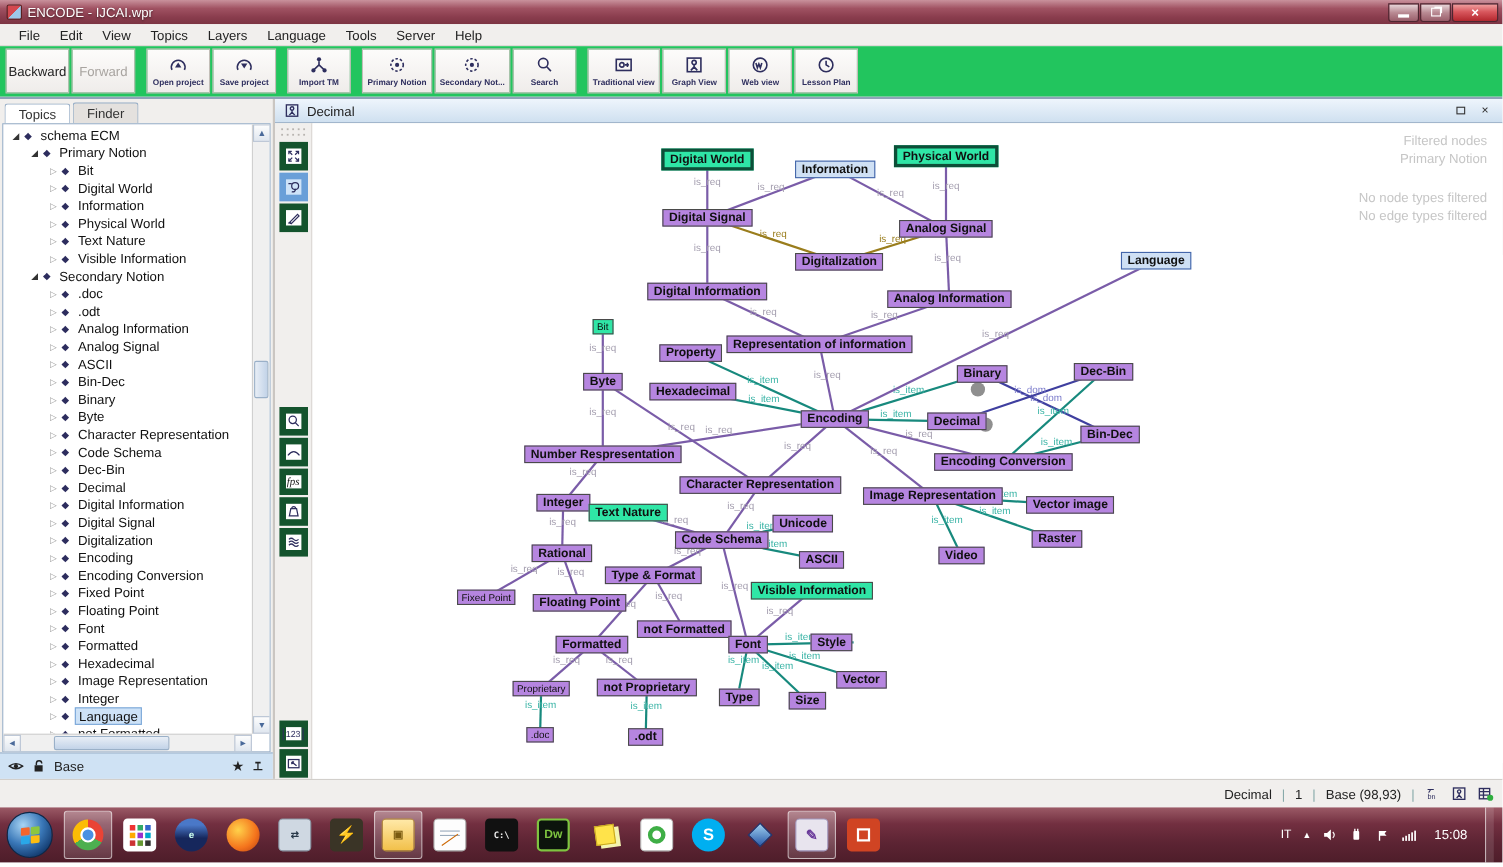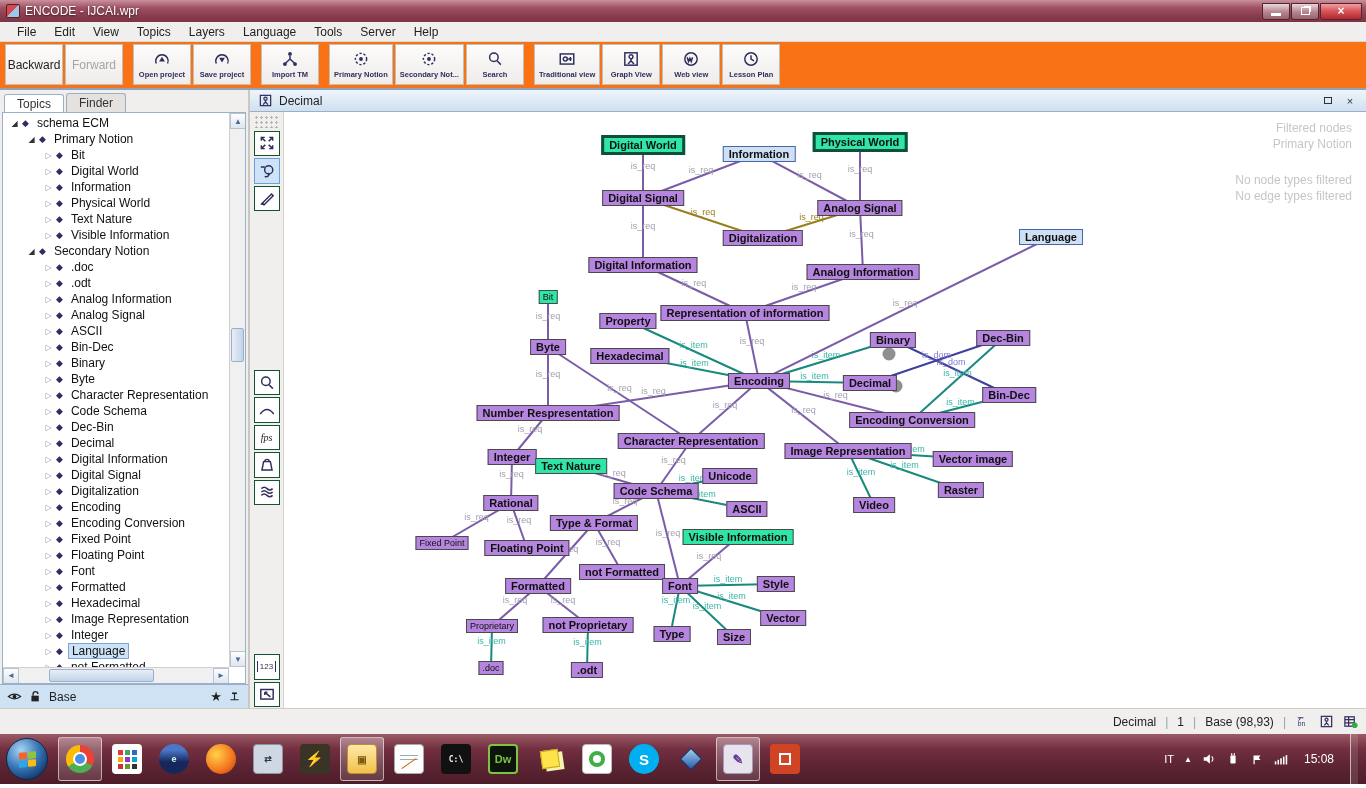--- a/index.html
+++ b/index.html
@@ -19,21 +19,21 @@
   .wbtn .minline { width:10px; height:3px; background:#fff; margin-top:6px; }
   .wbtn .restbox { width:9px; height:8px; border:1px solid #fff; box-shadow:2px -2px 0 -1px #fff; }
   .wbtn.close span { color:#fff; font-weight:bold; font-size:12px; line-height:1; }
 
   
   .menubar { height:20px; background:#f1efed; border-bottom:1px solid #dcd8d4;
     display:flex; align-items:center; padding-left:8px; }
   .menu-item { font-size:12px; color:#222; padding:2px 9px; cursor:default; }
 
   
-  .toolbar { height:46px; background:#f97316; display:flex; align-items:stretch; padding:2px 2px 3px 4px; }
+  .toolbar { height:46px; background:#22c55e; display:flex; align-items:stretch; padding:2px 2px 3px 4px; }
   .tbtn { border:1px solid #c3beb8; background:linear-gradient(#fdfcfb,#efecea);
     margin:0 1px; display:flex; flex-direction:column; align-items:center; justify-content:center; }
   .tbtn.nav { width:58px; font-size:12px; color:#222; }
   .tbtn.nav.disabled { color:#a8a4a0; }
   .tbtn.icon { min-width:58px; padding:1px 4px; }
   .tbtn.icon svg { width:18px; height:18px; }
   .tbtn.icon .lbl { font-size:7.5px; font-weight:bold; color:#2e2e5e; margin-top:2px; white-space:nowrap; }
   .tbtn.gap { margin-left:9px; }
   svg .st { stroke:#2e2e5e; stroke-width:1.3; fill:none; }
   svg .f { fill:#2e2e5e; stroke:none; }
@@ -72,21 +72,21 @@
   
   .canvas-panel { flex:1; display:flex; flex-direction:column; min-width:0; }
   .canvas-header { height:22px; background:linear-gradient(#eef5fc,#cfe0f0); border-bottom:1px solid #9ab0c8;
     display:flex; align-items:center; font-size:12px; color:#222; padding:0 8px; gap:6px; }
   .ch-btn { width:16px; height:14px; display:flex; align-items:center; justify-content:center; color:#333; font-size:11px; }
   .ch-box { width:8px; height:7px; border:1px solid #333; }
   .canvas-body { flex:1; display:flex; min-height:0; }
   .toolstrip { width:34px; background:#f1efed; border-right:1px solid #d6d2ce; display:flex; flex-direction:column; align-items:center; padding-top:3px; }
   .grip { width:26px; height:13px; margin-bottom:2px;
     background-image:radial-gradient(#b8b4b0 1px, transparent 1.2px); background-size:5px 5px; }
-  .tool { width:26px; height:26px; border:1px solid #14532d; background:#fff; margin:1px 0;
+  .tool { width:26px; height:26px; border:6px solid #14532d; background:#fff; margin:1px 0;
     display:flex; align-items:center; justify-content:center; }
   .tool svg { width:18px; height:18px; }
   .tool.active { background:#cfe3f8; border-color:#6a9fd8; }
   .tool .ital { font-family:"Liberation Serif", serif; font-style:italic; font-size:10px; color:#222; }
   .tool .nums { font-size:8px; color:#2e2e5e; border-left:1px solid #2e2e5e; border-right:1px solid #2e2e5e; padding:1px 2px; }
   .ts-gap1 { margin-top:158px; } .ts-gap2 { margin-top:148px; }
 
   .graph-area { flex:1; position:relative; background:#fff; overflow:hidden; }
   .graph-area svg.edges { position:absolute; left:0; top:0; }
   .edge-label { font-size:9px; }
@@ -677,21 +677,21 @@
             <div class="node p" style="left: 446px; top: 364px;">Unicode</div>
             <div class="node p" style="left: 372px; top: 379px;">Code Schema</div>
             <div class="node p" style="left: 463px; top: 397px;">ASCII</div>
             <div class="node p" style="left: 227px; top: 391px;">Rational</div>
             <div class="node p" style="left: 310px; top: 411px;">Type &amp; Format</div>
             <div class="node g" style="left: 454px; top: 425px;">Visible Information</div>
             <div class="node p sm" style="left: 158px; top: 431px;">Fixed Point</div>
             <div class="node p" style="left: 243px; top: 436px;">Floating Point</div>
             <div class="node p" style="left: 338px; top: 460px;">not Formatted</div>
             <div class="node p" style="left: 396px; top: 474px;">Font</div>
-            <div class="node p" style="left: 492px; top: 472px;">Style</div>
+            <div class="node p" style="left: 472px; top: 472px;">Style</div>
             <div class="node p" style="left: 254px; top: 474px;">Formatted</div>
             <div class="node p" style="left: 499px; top: 506px;">Vector</div>
             <div class="node p" style="left: 388px; top: 522px;">Type</div>
             <div class="node p" style="left: 450px; top: 525px;">Size</div>
             <div class="node p sm" style="left: 208px; top: 514px;">Proprietary</div>
             <div class="node p" style="left: 304px; top: 513px;">not Proprietary</div>
             <div class="node p sm" style="left: 207px; top: 556px;">.doc</div>
             <div class="node p" style="left: 303px; top: 558px;">.odt</div>
             <div class="node p" style="left: 590px; top: 393px;">Video</div>
             <div class="node p" style="left: 677px; top: 378px;">Raster</div>

